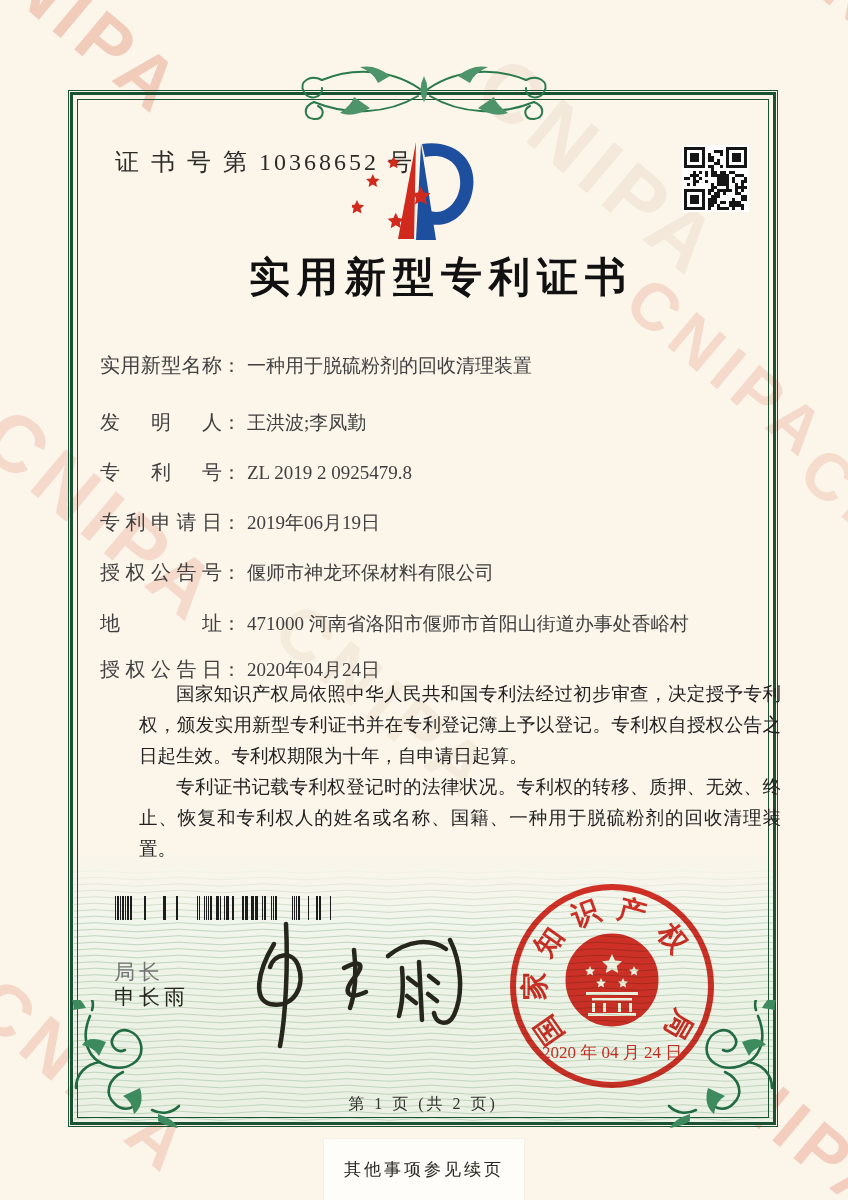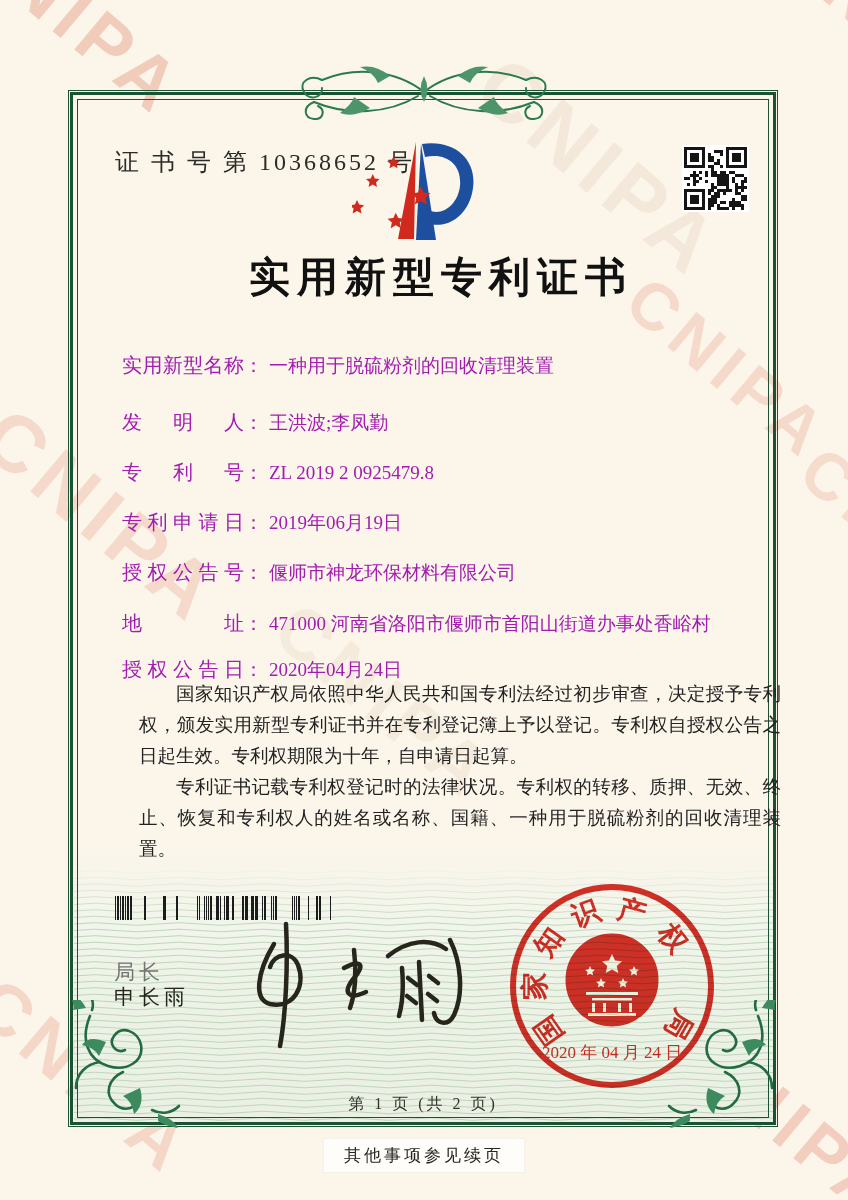--- a/index.html
+++ b/index.html
@@ -43,36 +43,36 @@
   .orn-bl{left:46px;top:1000px;transform:scaleX(-1);}
   
   .content{position:absolute;inset:0;z-index:4;}
   .cert-no{position:absolute;left:115px;top:146px;font-size:24px;letter-spacing:3px;color:#2b2b28;}
   .logo{position:absolute;left:352px;top:140px;}
   .qr{position:absolute;left:682px;top:145px;background:#fff;padding:2px;line-height:0;}
   .doc-title{
     position:absolute;left:0;top:250px;width:100%;text-align:center;
     font-size:41px;font-weight:bold;letter-spacing:7px;color:#111;padding-left:17px;
   }
-  .field-row{position:absolute;left:122px;width:645px;font-size:19px;color:#a21caf;white-space:nowrap;}
+  .field-row{position:absolute;left:100px;width:645px;font-size:19px;color:#404040;white-space:nowrap;}
   .f-label{display:inline-block;width:122px;text-align:justify;text-align-last:justify;font-size:20px;vertical-align:bottom;}
   .f-colon{margin-right:6px;}
   .grant-group{position:absolute;left:340px;top:0;}
   .grant-group .f-label{width:112px;}
   .paras{position:absolute;left:107px;top:679px;width:642px;margin-left:32px;}
   .paras p{margin:0;font-size:18.5px;line-height:31px;text-align:justify;text-indent:2em;color:#222;}
   .barcode{position:absolute;left:103px;top:896px;line-height:0;}
   .official-title{position:absolute;left:114px;top:958px;font-size:21px;letter-spacing:4px;color:#737373;}
   .official-name{position:absolute;left:114px;top:983px;font-size:21px;letter-spacing:4px;color:#26261f;}
   .autograph{position:absolute;left:216px;top:912px;}
   .seal{position:absolute;left:506px;top:880px;width:212px;height:212px;z-index:5;mix-blend-mode:multiply;opacity:.95;}
   .page-no{position:absolute;left:70px;top:1094px;width:706px;text-align:center;font-size:16px;letter-spacing:3px;color:#33332e;}
   .cont-note{
     position:absolute;left:50%;top:1139px;transform:translateX(-50%);
-    background:#fffdf9;padding:5px 20px;font-size:17px;letter-spacing:3px;color:#26261f;
+    background:#fffdf9;padding:19px 20px;font-size:17px;letter-spacing:3px;color:#26261f;
     box-shadow:0 0 0 1px rgba(0,0,0,0.02);
   }
   .seal text{font-family:"Liberation Serif","DejaVu Serif",serif;}
 </style>
 </head>
 <body>
 
 <div class="wm wm-a">CNIPA</div>
 <div class="wm wm-b">CNIPA</div>
 <div class="wm wm-c">CNIPA</div>

